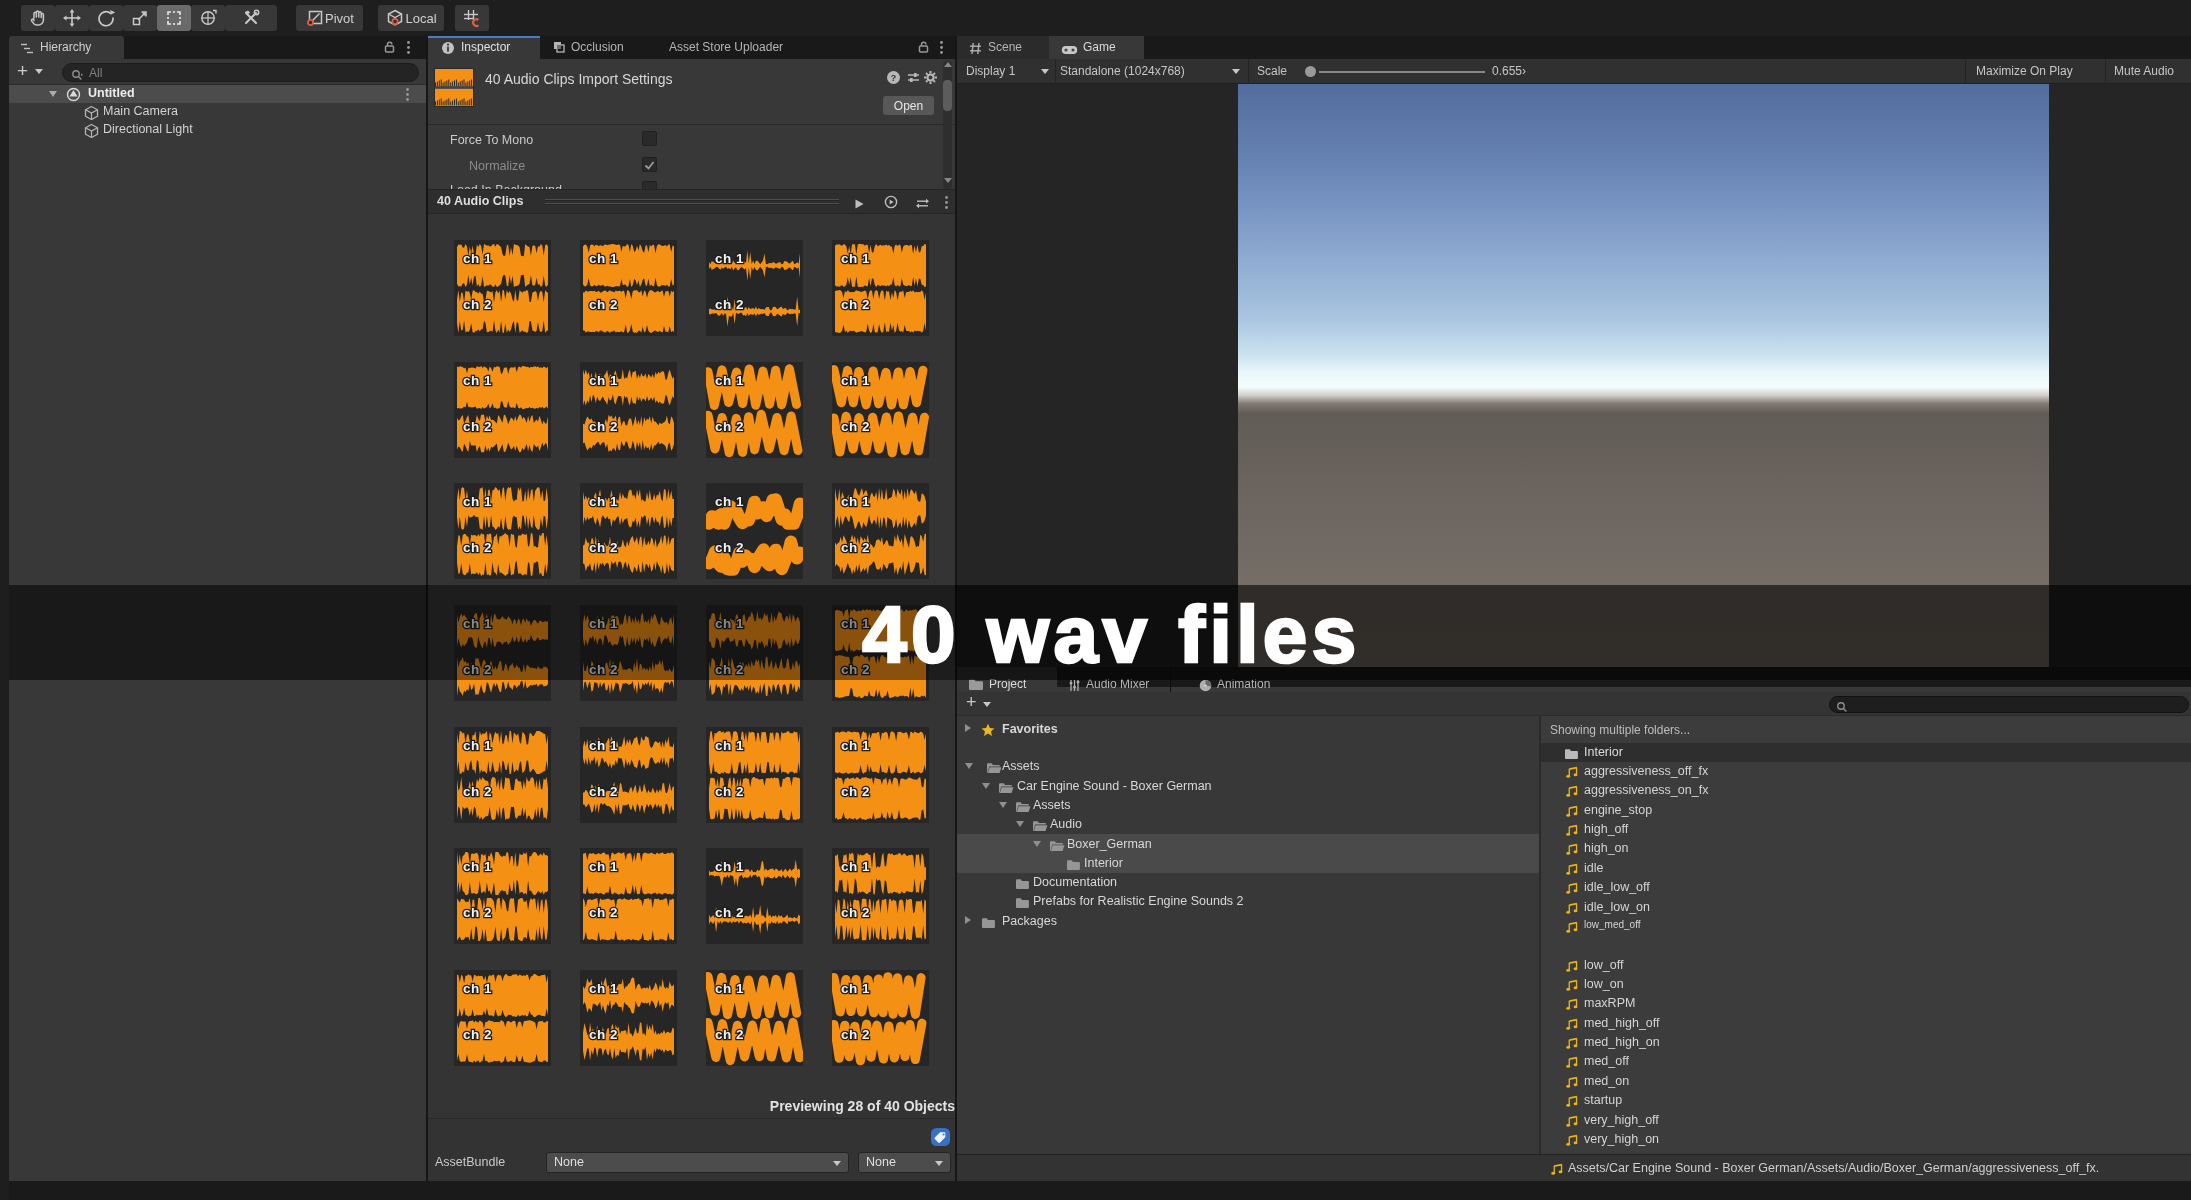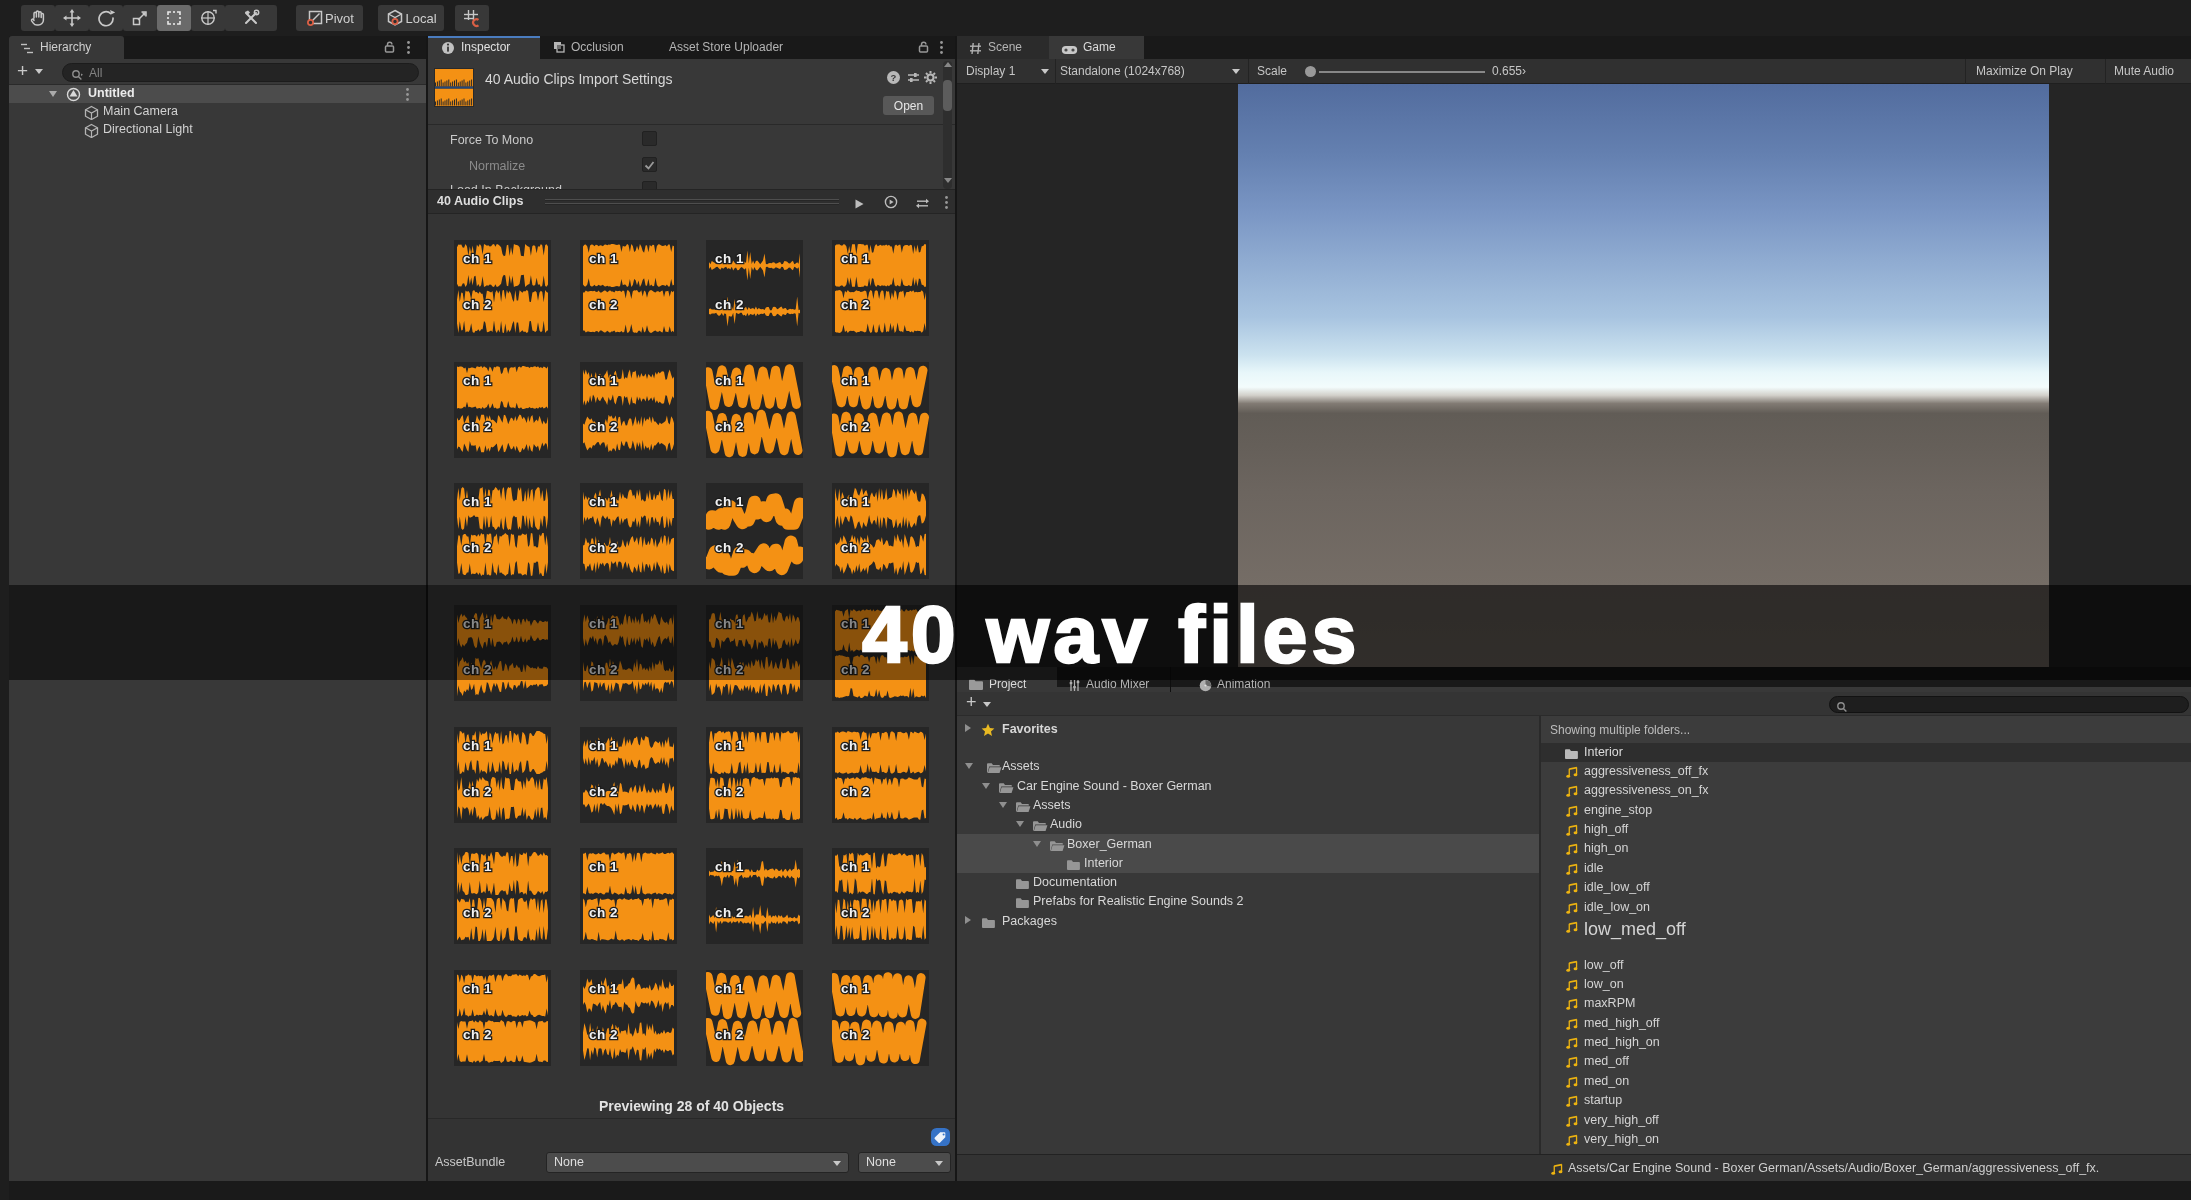--- a/index.html
+++ b/index.html
@@ -330,21 +330,21 @@
             <g fill="#989898">
               <circle cx="2.5" cy="2.5" r="1.4"></circle>
               <circle cx="2.5" cy="7.5" r="1.4"></circle>
               <circle cx="2.5" cy="12.5" r="1.4"></circle>
             </g>
           </svg></span>
   </div>
 
   <div class="abs" style="left:0;top:178px;width:527px;height:904px;background:#343434"></div>
 
-  <div class="abs" style="left:0;top:1056px;width:527px;height:30px;text-align:center">
+  <div class="abs" style="left:0;top:1056px;width:527px;height:30px;text-align:right">
     <span style="font-size:14px;font-weight:bold;color:#e2e2e2;line-height:28px">Previewing 28 of 40 Objects</span>
   </div>
 
   <div class="abs" style="left:0;top:1082px;width:527px;height:63px;background:#333333;border-top:1px solid #282828">
     <span class="abs" style="left:503px;top:9px"><svg width="19" height="18" viewBox="0 0 19 18">
             <rect x="0" y="0" width="19" height="18" rx="5.5" fill="#3572c6"></rect>
             <path d="M9.2 4.2 h4.2 a0.9 0.9 0 0 1 0.9 0.9 v4.2 l-5.4 5.4 a0.9 0.9 0 0 1 -1.3 0 l-3.8-3.8 a0.9 0.9 0 0 1 0-1.3 Z" fill="#eef3fa"></path>
             <circle cx="12.6" cy="6.6" r="1" fill="#3572c6"></circle>
           </svg></span>
     <span class="abs" style="left:7px;top:36px;font-size:12.5px;color:#c9c9c9">AssetBundle</span>
@@ -837,21 +837,21 @@
 <div style="position:absolute;left:0;top:200.9px;width:659px;height:19.4px">
           <span style="position:absolute;left:25px;top:3px"><svg width="13" height="13" viewBox="0 0 13 13">
               <g fill="#edb310">
                 <path d="M3.2 2.2 L10.8 0.8 V2.6 L3.2 4 Z"></path>
                 <rect x="2.6" y="2.8" width="1.3" height="7.2"></rect>
                 <rect x="9.9" y="1.4" width="1.3" height="7.2"></rect>
                 <ellipse cx="2.2" cy="10.2" rx="1.9" ry="1.5"></ellipse>
                 <ellipse cx="9.5" cy="8.8" rx="1.9" ry="1.5"></ellipse>
               </g>
             </svg></span>
-          <span style="position:absolute;left:43px;top:2px;font-size:18px;color:#d4d4d4">low_med_off</span>
+          <span style="position:absolute;left:43px;top:2px;font-size:10px;color:#d4d4d4">low_med_off</span>
         </div>
 <div style="position:absolute;left:0;top:239.6px;width:659px;height:19.4px">
           <span style="position:absolute;left:25px;top:3px"><svg width="13" height="13" viewBox="0 0 13 13">
               <g fill="#edb310">
                 <path d="M3.2 2.2 L10.8 0.8 V2.6 L3.2 4 Z"></path>
                 <rect x="2.6" y="2.8" width="1.3" height="7.2"></rect>
                 <rect x="9.9" y="1.4" width="1.3" height="7.2"></rect>
                 <ellipse cx="2.2" cy="10.2" rx="1.9" ry="1.5"></ellipse>
                 <ellipse cx="9.5" cy="8.8" rx="1.9" ry="1.5"></ellipse>
               </g>

